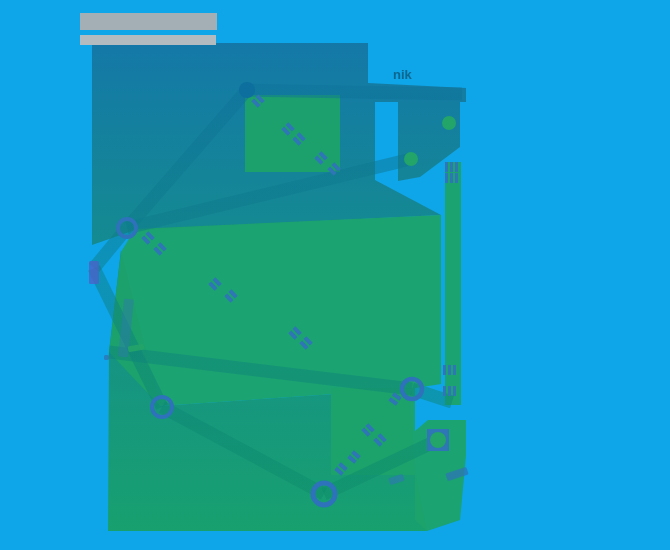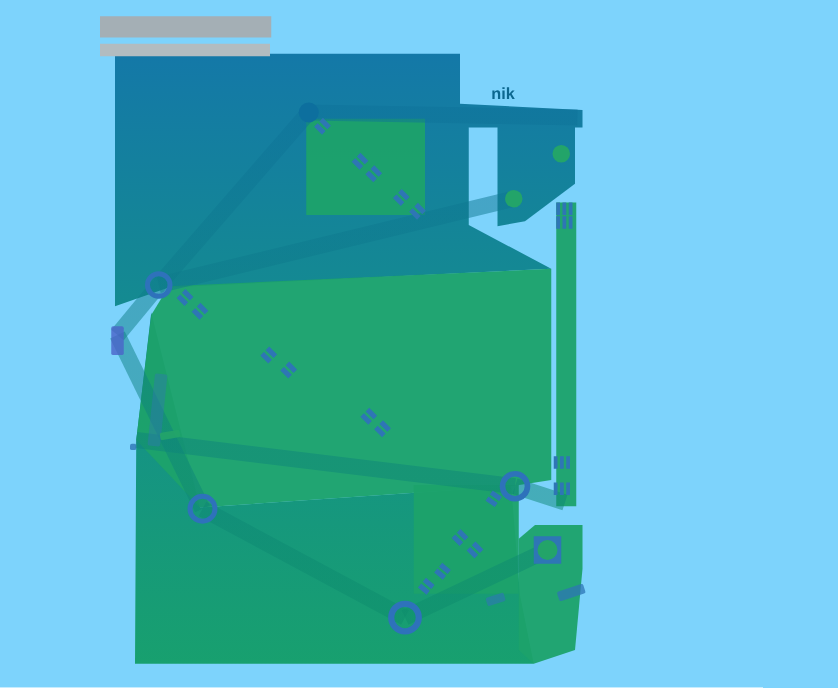--- a/index.html
+++ b/index.html
@@ -1,16 +1,16 @@
 <!DOCTYPE html>
 <html><head>
 <meta charset="utf-8">
 <style>
   html,body{margin:0;padding:0;background:#ffffff;}
-  #stage{position:relative;width:670px;height:550px;background:#7dd3fc;overflow:hidden;
+  #stage{position:relative;width:670px;height:550px;background:#0ea5e9;overflow:hidden;
          font-family:"Liberation Sans", sans-serif;}
   svg{display:block}
 </style>
 </head>
 <body>
 
 <div id="stage">
   <svg width="670" height="550" viewBox="0 0 670 550" xmlns="http://www.w3.org/2000/svg">
       <defs>
         <linearGradient id="gBody" gradientUnits="userSpaceOnUse" x1="0" y1="40" x2="0" y2="545">

